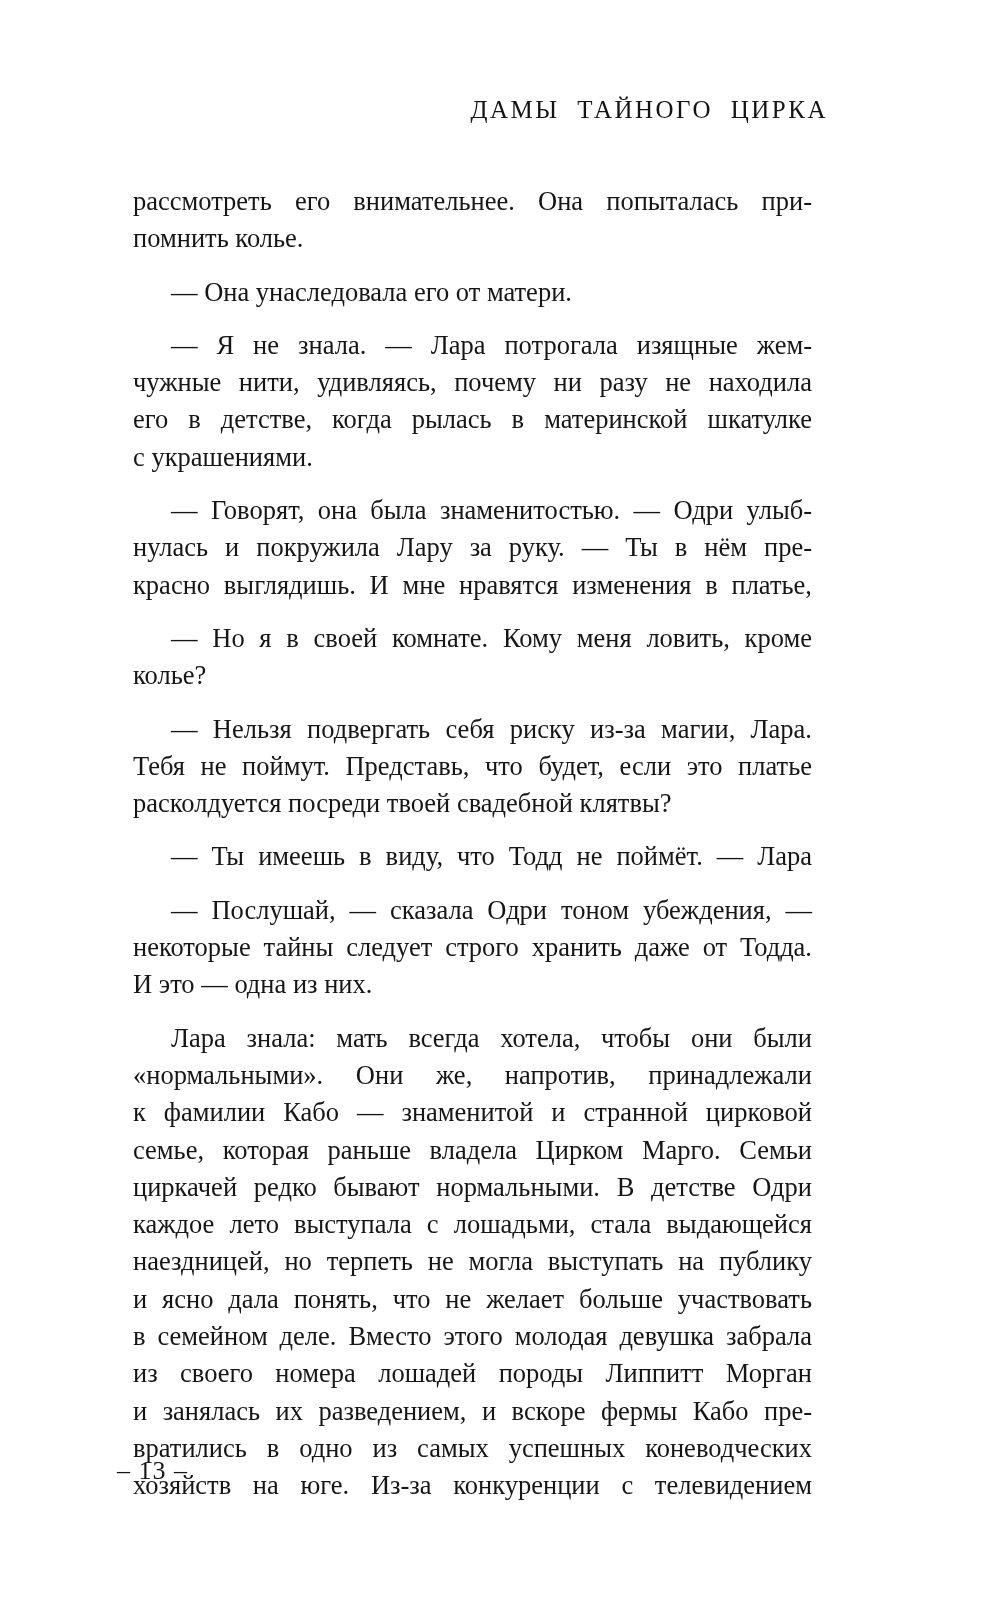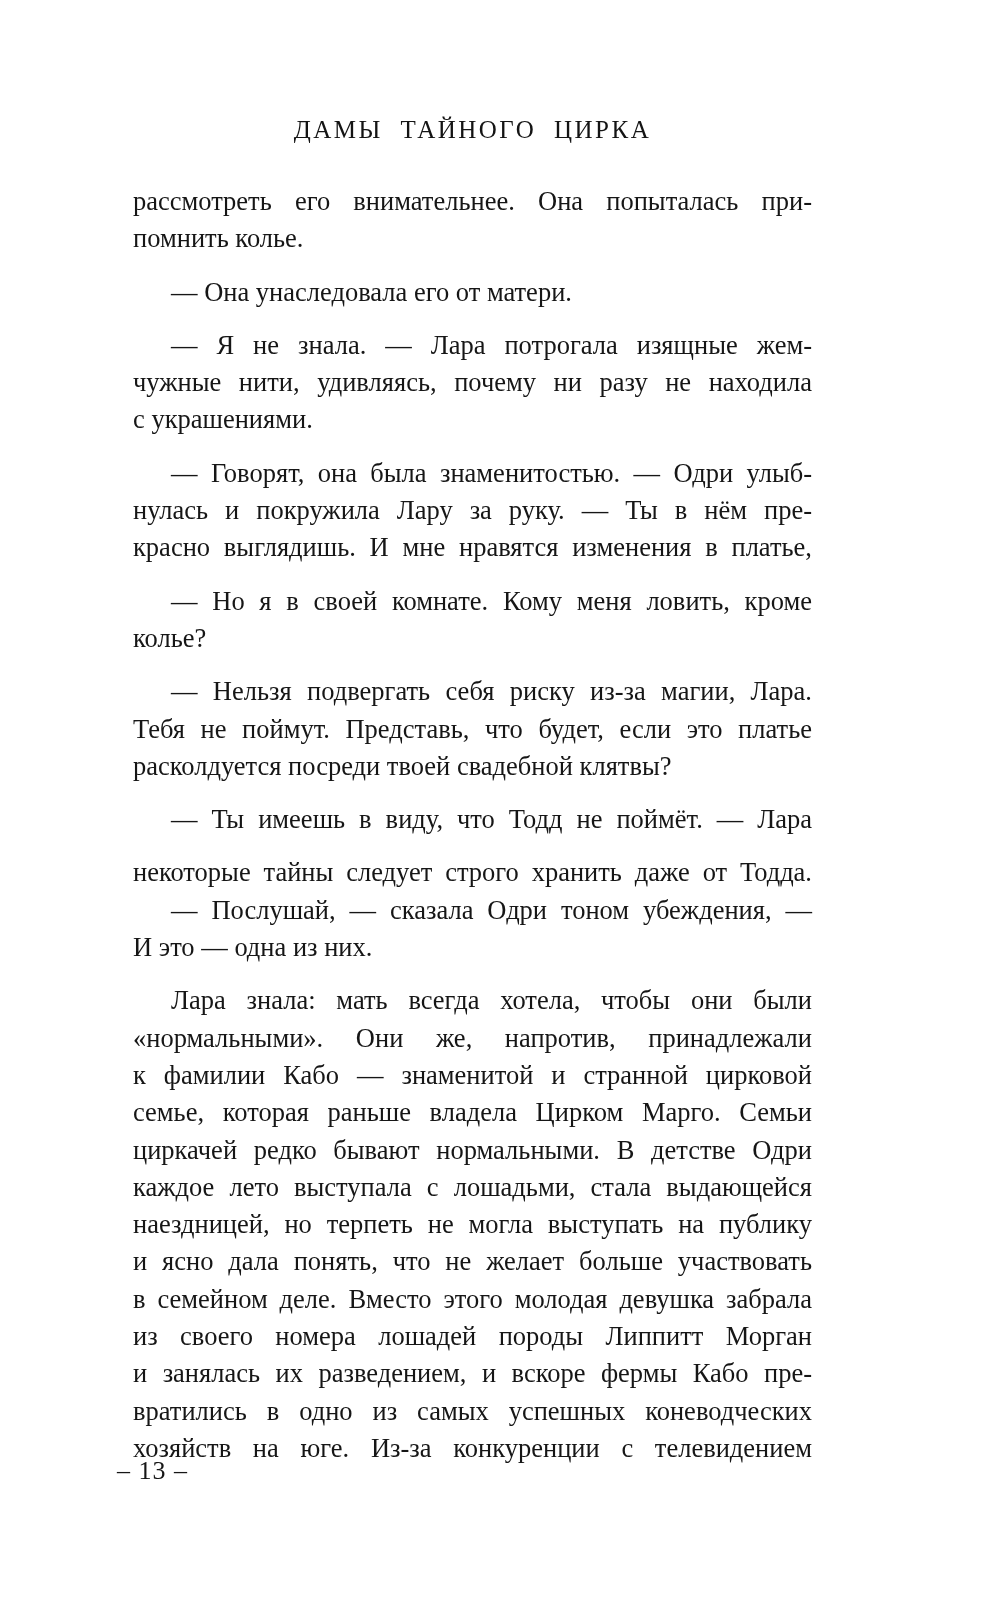--- a/index.html
+++ b/index.html
@@ -13,23 +13,23 @@
     position: relative;
     width: 1000px;
     height: 1616px;
     background: #ffffff;
     color: #1a1a1a;
     overflow: hidden;
   }
   .running-header {
     position: absolute;
     left: 117px;
-    top: 116px;
+    top: 96px;
     width: 711px;
-    text-align: center;
+    text-align: right;
     font-size: 25px;
     letter-spacing: 2.5px;
     word-spacing: 9px;
     color: #141414;
     white-space: nowrap;
   }
   .page-body {
     position: absolute;
     left: 117px;
     top: 167px;
@@ -67,42 +67,43 @@
       <div class="paragraph">
         <div class="line just"><span>рассмотреть его внимательнее. Она попыталась при-</span></div>
         <div class="line"><span>помнить колье.</span></div>
       </div>
       <div class="paragraph">
         <div class="line indent"><span>— Она унаследовала его от матери.</span></div>
       </div>
       <div class="paragraph">
         <div class="line just indent"><span>— Я не знала. — Лара потрогала изящные жем-</span></div>
         <div class="line just"><span>чужные нити, удивляясь, почему ни разу не находила</span></div>
+        <div class="line just"><span>его в детстве, когда рылась в материнской шкатулке</span></div>
         <div class="line"><span>с украшениями.</span></div>
       </div>
       <div class="paragraph">
         <div class="line just indent"><span>— Говорят, она была знаменитостью. — Одри улыб-</span></div>
         <div class="line just"><span>нулась и покружила Лару за руку. — Ты в нём пре-</span></div>
         <div class="line just"><span>красно выглядишь. И мне нравятся изменения в платье,</span></div>
       </div>
       <div class="paragraph">
         <div class="line just indent"><span>— Но я в своей комнате. Кому меня ловить, кроме</span></div>
         <div class="line"><span>колье?</span></div>
       </div>
       <div class="paragraph">
         <div class="line just indent"><span>— Нельзя подвергать себя риску из-за магии, Лара.</span></div>
         <div class="line just"><span>Тебя не поймут. Представь, что будет, если это платье</span></div>
         <div class="line"><span>расколдуется посреди твоей свадебной клятвы?</span></div>
       </div>
       <div class="paragraph">
         <div class="line just indent"><span>— Ты имеешь в виду, что </span><span class="em">Тодд</span><span> не поймёт. — Лара</span></div>
       </div>
       <div class="paragraph">
+        <div class="line just indent"><span>— Послушай, — сказала Одри тоном убеждения, —</span></div>
         <div class="line just"><span>некоторые тайны следует строго хранить даже от Тодда.</span></div>
-        <div class="line just indent"><span>— Послушай, — сказала Одри тоном убеждения, —</span></div>
         <div class="line"><span>И </span><span class="em">это</span><span> — одна из них.</span></div>
       </div>
       <div class="paragraph">
         <div class="line just indent"><span>Лара знала: мать всегда хотела, чтобы они были</span></div>
         <div class="line just"><span>«нормальными». Они же, напротив, принадлежали</span></div>
         <div class="line just"><span>к фамилии Кабо — знаменитой и странной цирковой</span></div>
         <div class="line just"><span>семье, которая раньше владела Цирком Марго. Семьи</span></div>
         <div class="line just"><span>циркачей редко бывают нормальными. В детстве Одри</span></div>
         <div class="line just"><span>каждое лето выступала с лошадьми, стала выдающейся</span></div>
         <div class="line just"><span>наездницей, но терпеть не могла выступать на публику</span></div>

